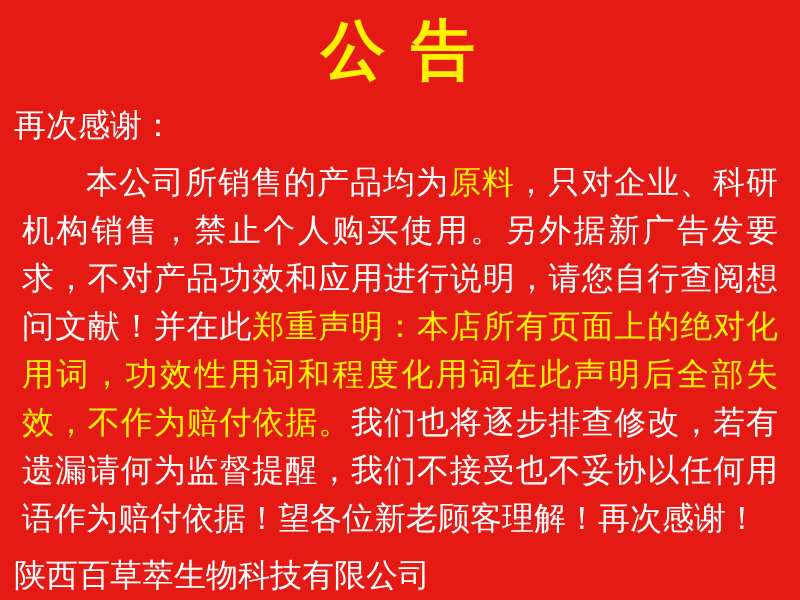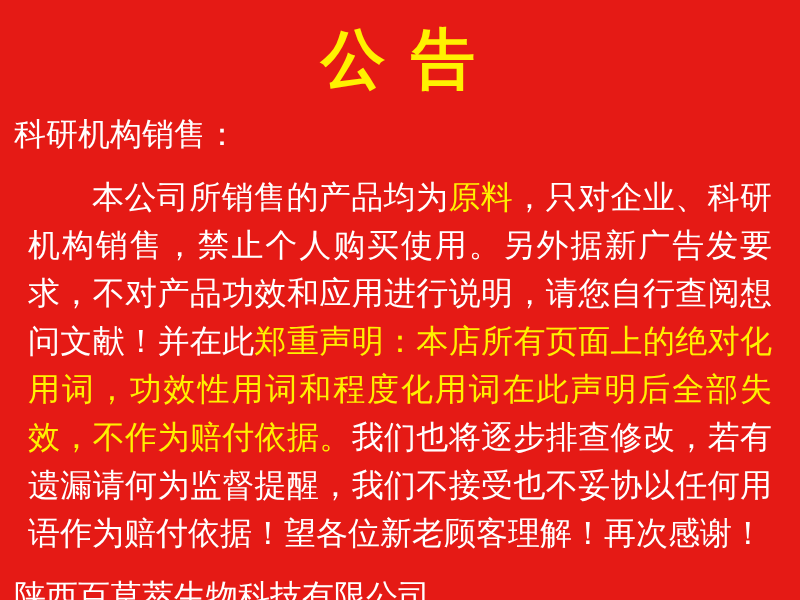--- a/index.html
+++ b/index.html
@@ -11,38 +11,38 @@
     height: 600px;
     overflow: hidden;
     font-family: "Liberation Sans", sans-serif;
   }
   .notice {
     box-sizing: border-box;
     width: 800px;
     height: 600px;
     background: #E51A15;
     color: #FFFFFF;
-    padding: 15px 14px 0 14px;
+    padding: 6px 14px 0 14px;
   }
   .notice-title {
     text-align: center;
     color: #FFF100;
     font-size: 64px;
     font-weight: bold;
     line-height: 88px;
     letter-spacing: 4px;
     margin: 0;
   }
   .notice-greeting {
     font-size: 32px;
     line-height: 50px;
     margin-top: 6px;
   }
   .notice-paragraph {
-    margin: 14px;
+    margin: 8px;
     font-size: 32px;
     line-height: 48px;
     text-align: justify;
     text-indent: 2em;
   }
   .hl {
     color: #FFF100;
   }
   .notice-signature {
     text-align: left;
@@ -50,20 +50,20 @@
     line-height: 50px;
     padding-right: 6px;
   }
 </style>
 </head>
 <body>
 
 <div class="notice">
   <h1 class="notice-title">公 告</h1>
 
-  <div class="notice-greeting">科研机构销售：</div>
+  <div class="notice-greeting">再次感谢：</div>
 
   <p class="notice-paragraph">
     <span>本公司所销售的产品均为</span><span class="hl">原料</span><span>，只对企业、科研机构销售，禁止个人购买使用。另外据新广告发要求，不对产品功效和应用进行说明，请您自行查阅想问文献！并在此</span><span class="hl">郑重声明：本店所有页面上的绝对化用词，功效性用词和程度化用词在此声明后全部失效，不作为赔付依据。</span><span>我们也将逐步排查修改，若有遗漏请何为监督提醒，我们不接受也不妥协以任何用语作为赔付依据！望各位新老顾客理解！再次感谢！</span>
   </p>
 
   <div class="notice-signature">陕西百草萃生物科技有限公司</div>
 </div>
 
 </body></html>

